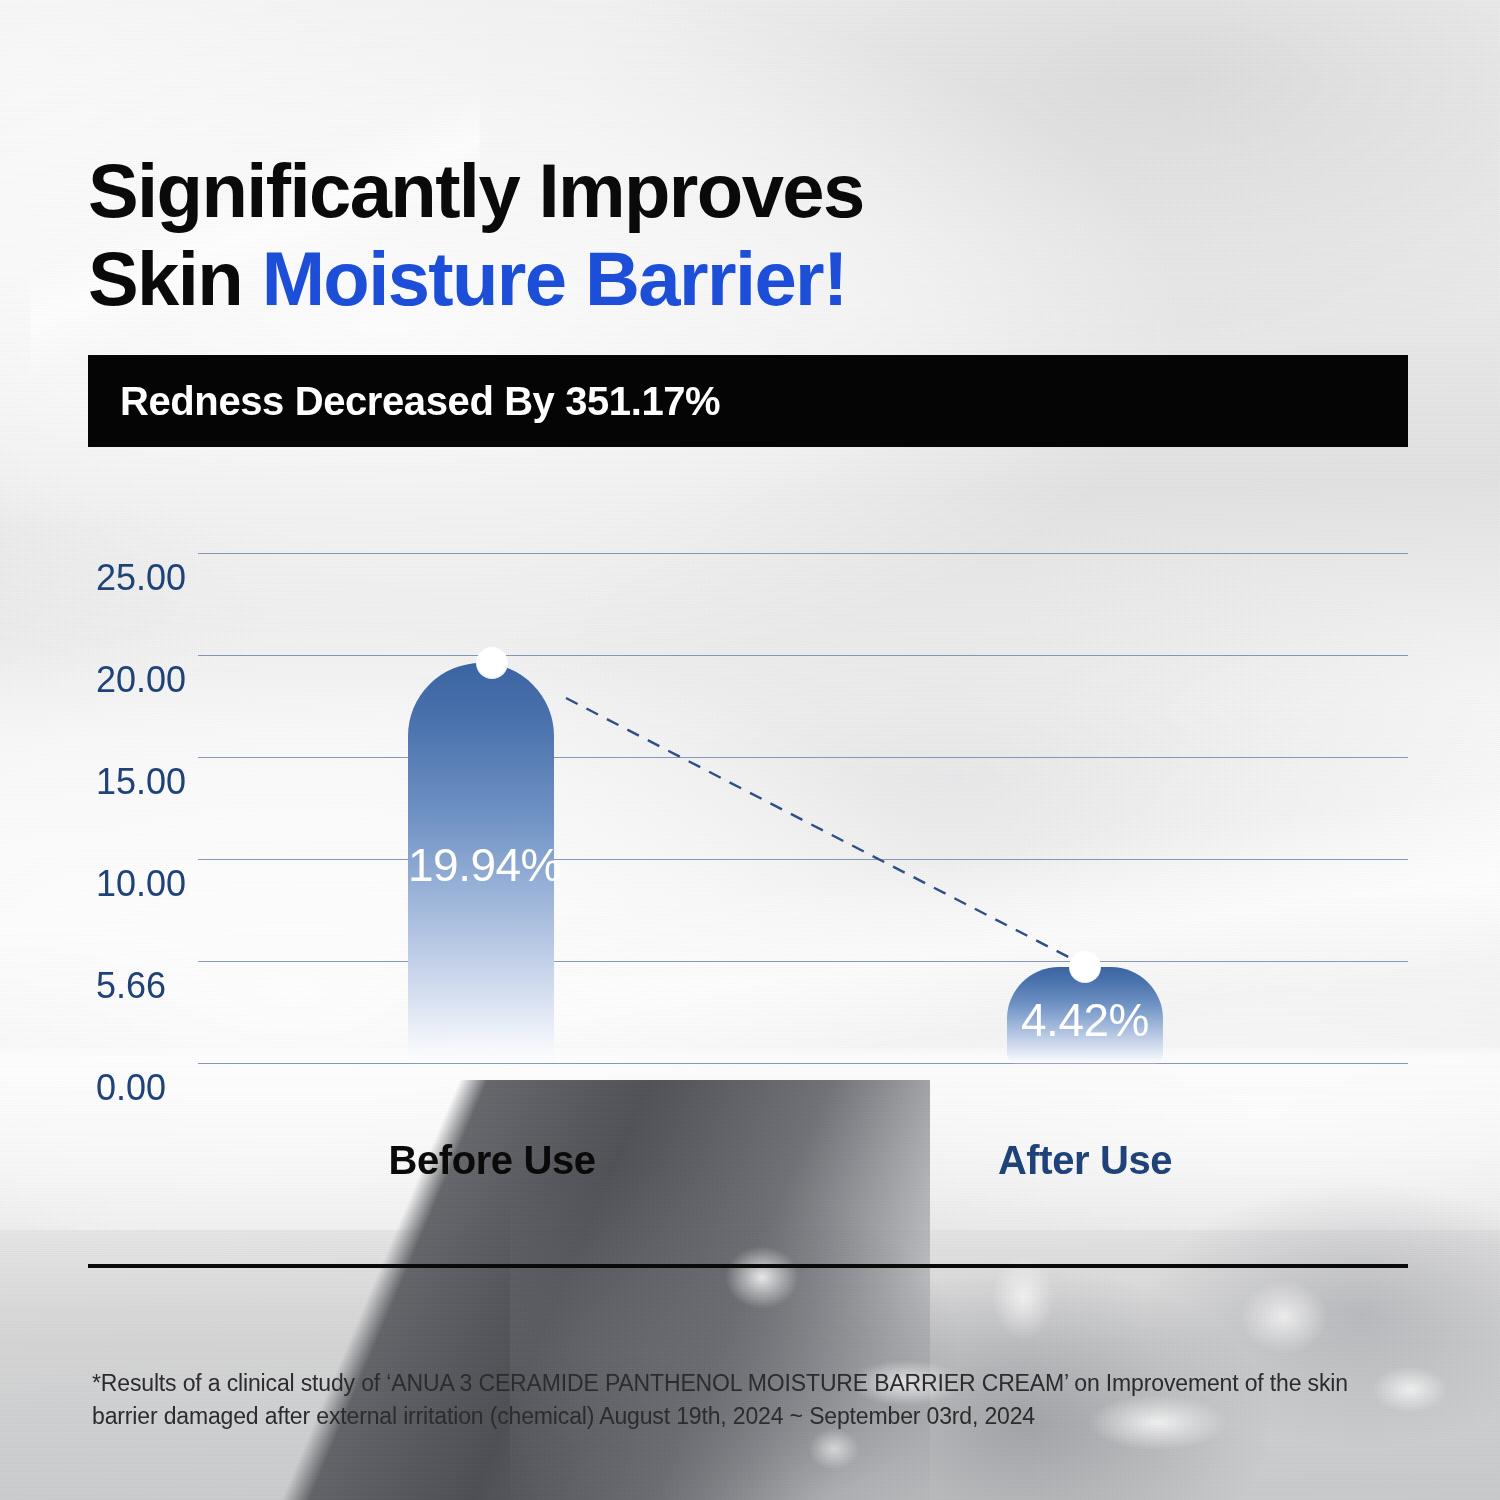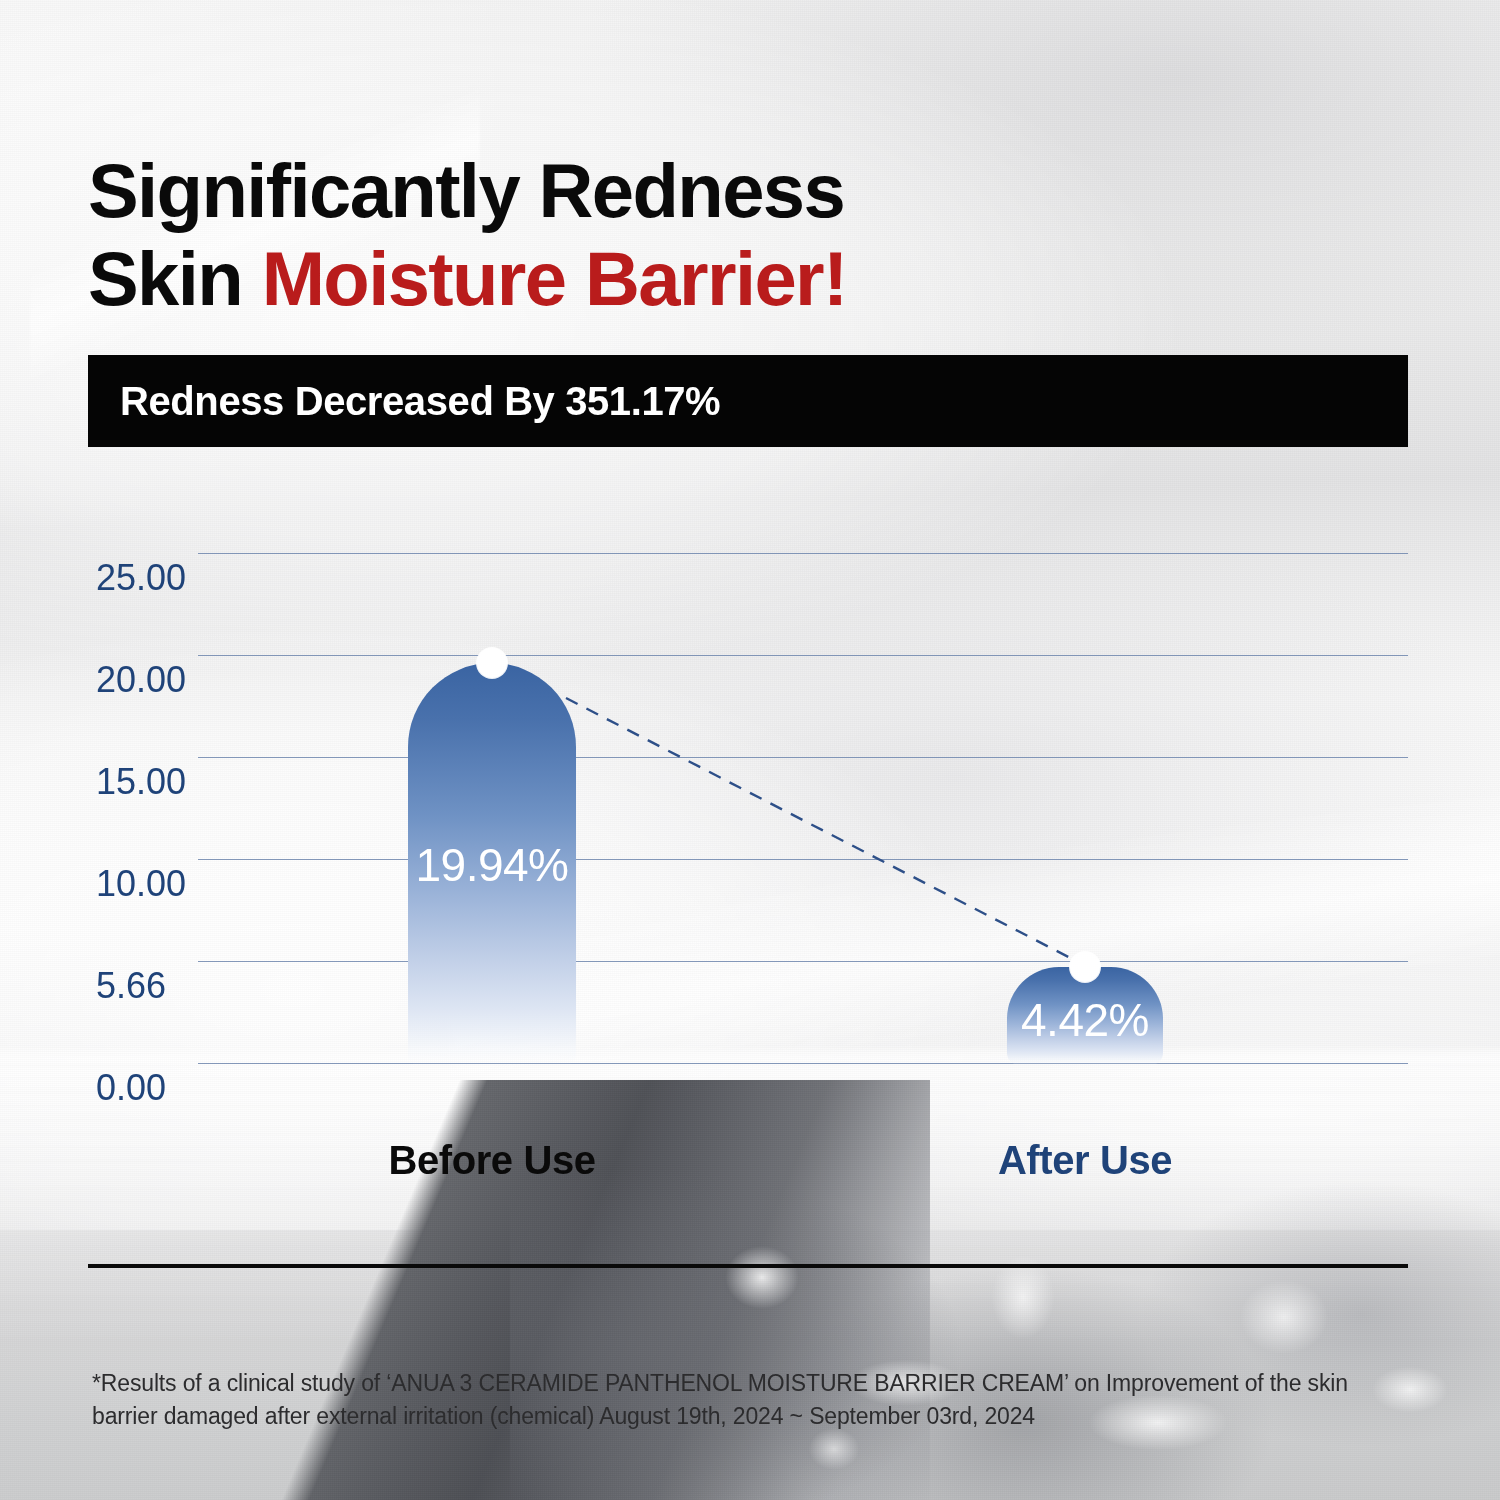--- a/index.html
+++ b/index.html
@@ -111,21 +111,21 @@
     position: absolute;
     left: 88px;
     top: 96px;
     font-size: 76px;
     font-weight: 700;
     line-height: 1.16;
     letter-spacing: -1.6px;
     color: #0a0a0a;
     white-space: pre;
   }
-  #headline .accent { color: #b91c1c; }
+  #headline .accent { color: #1d4ed8; }
 
   
   #banner {
     position: absolute;
     left: 88px;
     top: 355px;
     width: 1320px;
     height: 92px;
     background: #050505;
     display: flex;
@@ -193,21 +193,21 @@
   }
   .bar-value {
     position: absolute;
     color: #ffffff;
     font-size: 46px;
     letter-spacing: -0.5px;
     text-align: center;
     width: 100%;
   }
 
-  #bar-before { left: 408px; top: 663px; width: 168px; height: 402px; }
+  #bar-before { left: 408px; top: 663px; width: 146px; height: 402px; }
   #bar-before .bar-shape { border-radius: 84px 84px 10px 10px; }
   #bar-before .bar-dot { left: 69px; top: -15px; }
   #bar-before .bar-value { top: 175px; }
 
   #bar-after { left: 1007px; top: 967px; width: 156px; height: 98px; }
   #bar-after .bar-shape { border-radius: 52px 52px 12px 12px; }
   #bar-after .bar-dot { left: 63px; top: -15px; }
   #bar-after .bar-value { top: 26px; }
 
   #connector { position: absolute; left: 0; top: 0; width: 1500px; height: 1500px; }
@@ -256,21 +256,21 @@
   <div class="bgl" id="bg-streak"></div>
   <div class="bgl" id="bg-sheen"></div>
   <div class="bgl" id="bg-wedge"></div>
   <div class="bgl" id="bg-pool"></div>
   <div class="bgl" id="bg-flecks"></div>
   <div class="bgl" id="bg-grain"></div>
 </div>
 
 <div id="fg">
 
-  <h1 id="headline"><span>Significantly Redness</span>
+  <h1 id="headline"><span>Significantly Improves</span>
 <span>Skin </span><span class="accent">Moisture Barrier!</span></h1>
 
   <div id="banner">
     <div id="banner-text">Redness Decreased By 351.17%</div>
   </div>
 
   <div id="chart">
 
     <div class="gridline" style="top:553px"></div>
     <div class="gridline" style="top:655px"></div>

